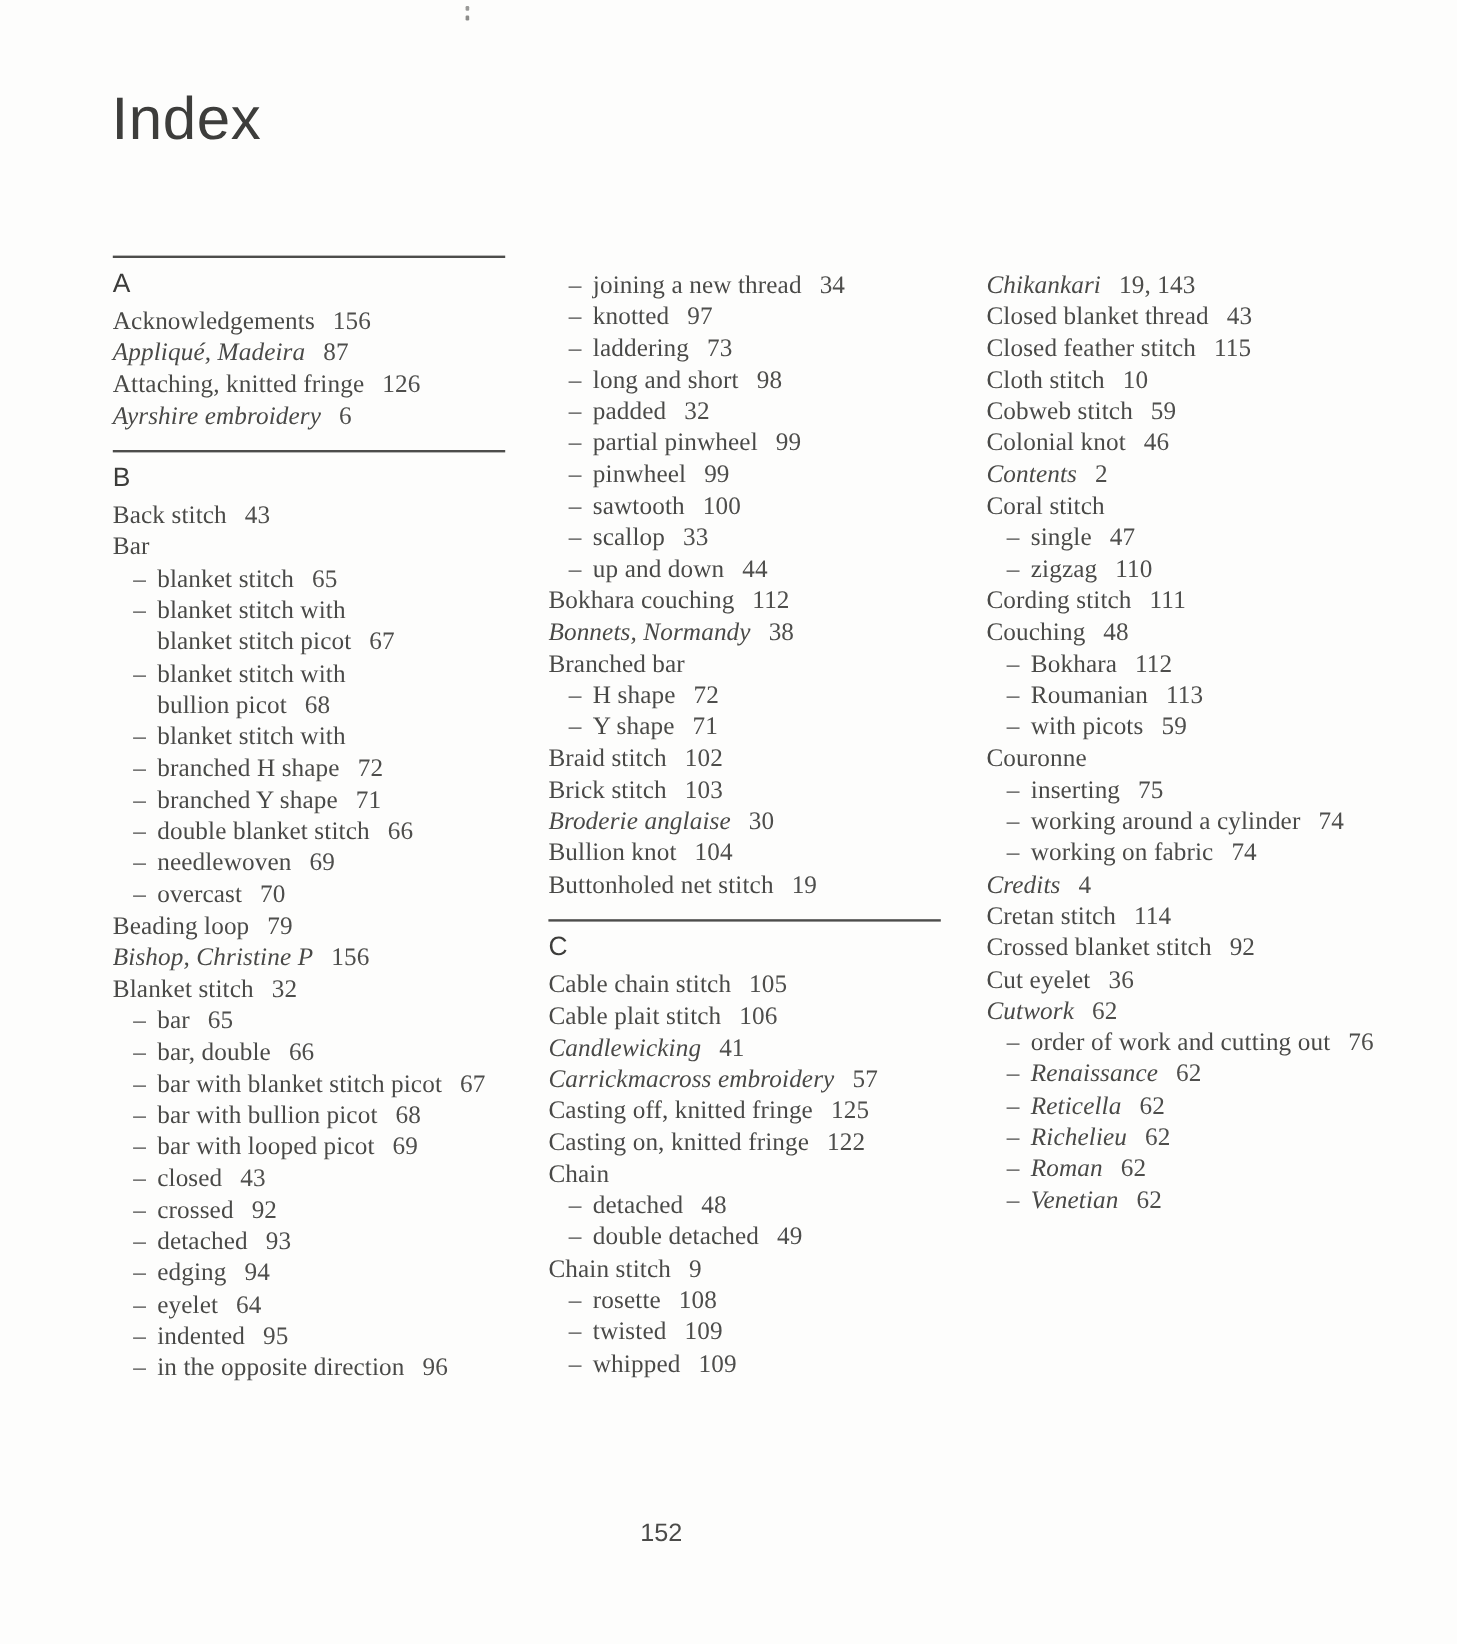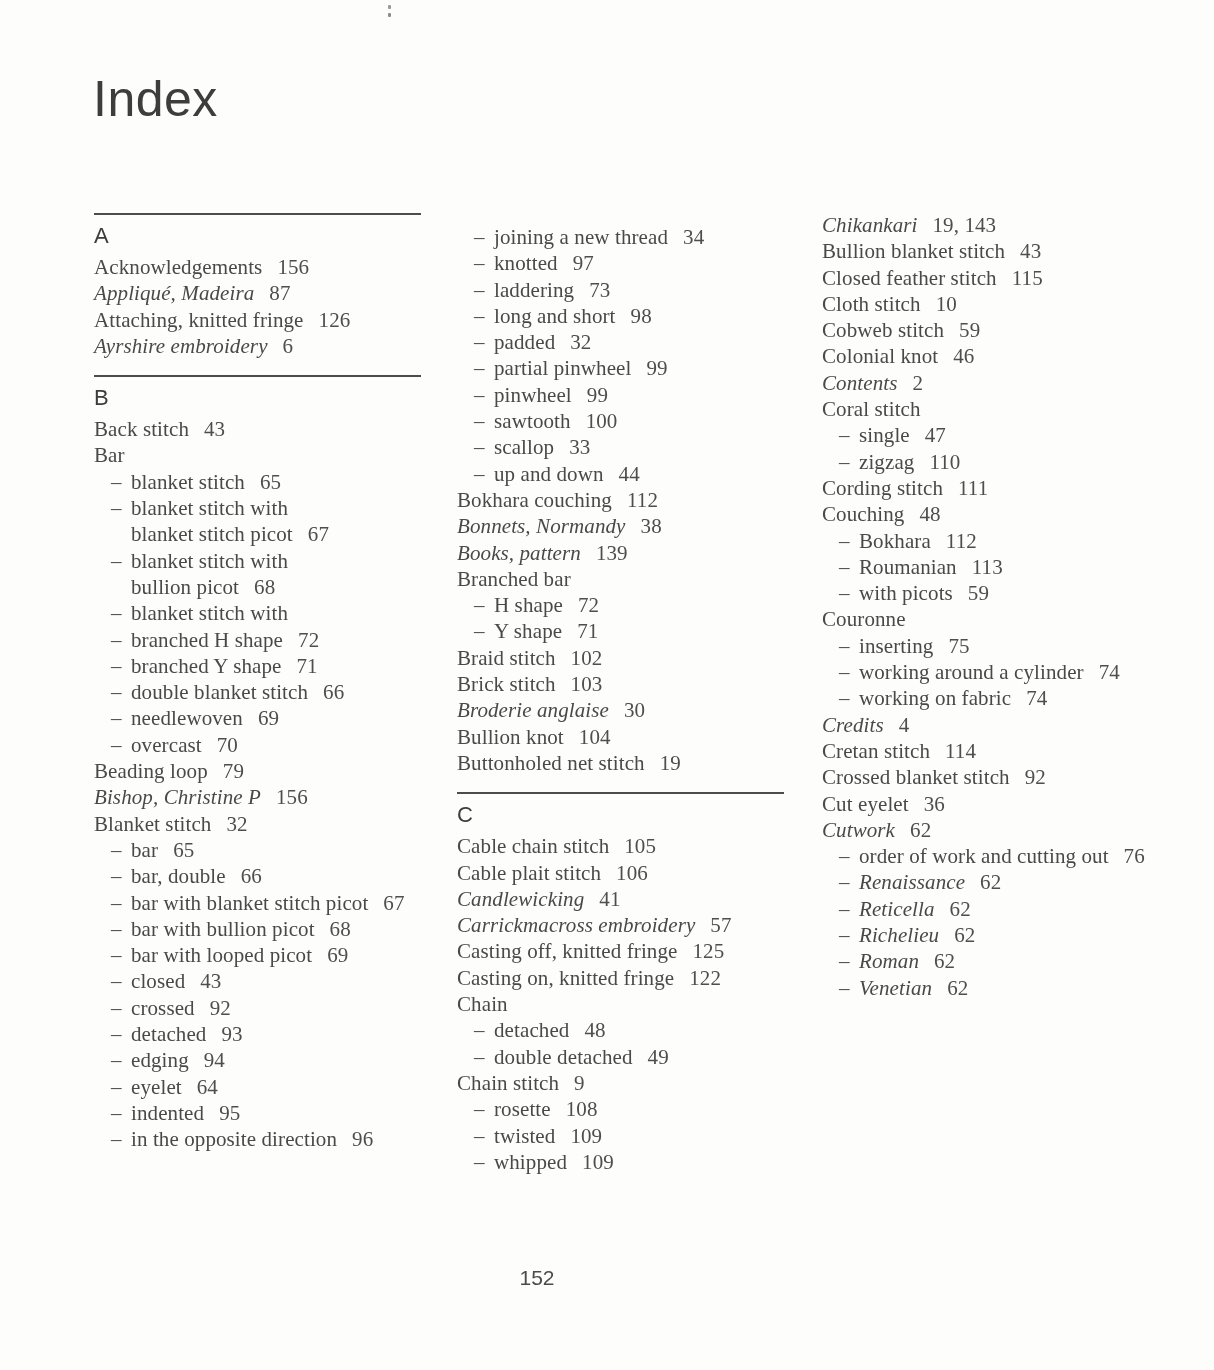--- a/index.html
+++ b/index.html
@@ -8,20 +8,21 @@
     width: 1214px;
     height: 1370px;
     background: #fdfdfc;
     font-family: "Liberation Serif", serif;
     overflow: hidden;
   }
   .page {
     position: relative;
     width: 1052px;
     height: 1370px;
+    padding-left: 28px;
   }
   .speck {
     position: absolute;
     left: 388px;
     top: 5px;
     width: 3px;
     height: 4px;
     background: #9a9a98;
     border-radius: 1px;
     box-shadow: 0 8px 0 #8c8c8a;
@@ -37,21 +38,21 @@
     line-height: 1;
     letter-spacing: 0.5px;
     color: #3d3d3b;
   }
   .col {
     position: absolute;
     width: 330px;
   }
   .col[data-col="0"] { left: 94px;  top: 197px; }
   .col[data-col="1"] { left: 457px; top: 224px; }
-  .col[data-col="2"] { left: 822px; top: 212px; }
+  .col[data-col="2"] { left: 822px; top: 224px; }
   .rule {
     width: 327px;
     border-top: 2px solid #4d4d4b;
     margin: 16px 0 9px 0;
   }
   .letter {
     font-family: "Liberation Sans", sans-serif;
     font-size: 22px;
     line-height: 24px;
     color: #3c3c3a;
@@ -141,21 +142,20 @@
       <div class="line sub"><span class="dash">–</span><span class="text">laddering</span><span class="pg">73</span></div>
       <div class="line sub"><span class="dash">–</span><span class="text">long and short</span><span class="pg">98</span></div>
       <div class="line sub"><span class="dash">–</span><span class="text">padded</span><span class="pg">32</span></div>
       <div class="line sub"><span class="dash">–</span><span class="text">partial pinwheel</span><span class="pg">99</span></div>
       <div class="line sub"><span class="dash">–</span><span class="text">pinwheel</span><span class="pg">99</span></div>
       <div class="line sub"><span class="dash">–</span><span class="text">sawtooth</span><span class="pg">100</span></div>
       <div class="line sub"><span class="dash">–</span><span class="text">scallop</span><span class="pg">33</span></div>
       <div class="line sub"><span class="dash">–</span><span class="text">up and down</span><span class="pg">44</span></div>
       <div class="line main"><span class="text">Bokhara couching</span><span class="pg">112</span></div>
       <div class="line main"><span class="text it">Bonnets, Normandy</span><span class="pg">38</span></div>
-      <div class="line main"><span class="text it">Books, pattern</span><span class="pg">139</span></div>
       <div class="line main"><span class="text">Branched bar</span></div>
       <div class="line sub"><span class="dash">–</span><span class="text">H shape</span><span class="pg">72</span></div>
       <div class="line sub"><span class="dash">–</span><span class="text">Y shape</span><span class="pg">71</span></div>
       <div class="line main"><span class="text">Braid stitch</span><span class="pg">102</span></div>
       <div class="line main"><span class="text">Brick stitch</span><span class="pg">103</span></div>
       <div class="line main"><span class="text it">Broderie anglaise</span><span class="pg">30</span></div>
       <div class="line main"><span class="text">Bullion knot</span><span class="pg">104</span></div>
       <div class="line main"><span class="text">Buttonholed net stitch</span><span class="pg">19</span></div>
       <div class="rule"></div>
       <div class="letter">C</div>
@@ -168,21 +168,21 @@
       <div class="line main"><span class="text">Chain</span></div>
       <div class="line sub"><span class="dash">–</span><span class="text">detached</span><span class="pg">48</span></div>
       <div class="line sub"><span class="dash">–</span><span class="text">double detached</span><span class="pg">49</span></div>
       <div class="line main"><span class="text">Chain stitch</span><span class="pg">9</span></div>
       <div class="line sub"><span class="dash">–</span><span class="text">rosette</span><span class="pg">108</span></div>
       <div class="line sub"><span class="dash">–</span><span class="text">twisted</span><span class="pg">109</span></div>
       <div class="line sub"><span class="dash">–</span><span class="text">whipped</span><span class="pg">109</span></div>
     </div>
   <div class="col" data-col="2">
       <div class="line main"><span class="text it">Chikankari</span><span class="pg">19, 143</span></div>
-      <div class="line main"><span class="text">Bullion blanket stitch</span><span class="pg">43</span></div>
+      <div class="line main"><span class="text">Closed blanket thread</span><span class="pg">43</span></div>
       <div class="line main"><span class="text">Closed feather stitch</span><span class="pg">115</span></div>
       <div class="line main"><span class="text">Cloth stitch</span><span class="pg">10</span></div>
       <div class="line main"><span class="text">Cobweb stitch</span><span class="pg">59</span></div>
       <div class="line main"><span class="text">Colonial knot</span><span class="pg">46</span></div>
       <div class="line main"><span class="text it">Contents</span><span class="pg">2</span></div>
       <div class="line main"><span class="text">Coral stitch</span></div>
       <div class="line sub"><span class="dash">–</span><span class="text">single</span><span class="pg">47</span></div>
       <div class="line sub"><span class="dash">–</span><span class="text">zigzag</span><span class="pg">110</span></div>
       <div class="line main"><span class="text">Cording stitch</span><span class="pg">111</span></div>
       <div class="line main"><span class="text">Couching</span><span class="pg">48</span></div>

